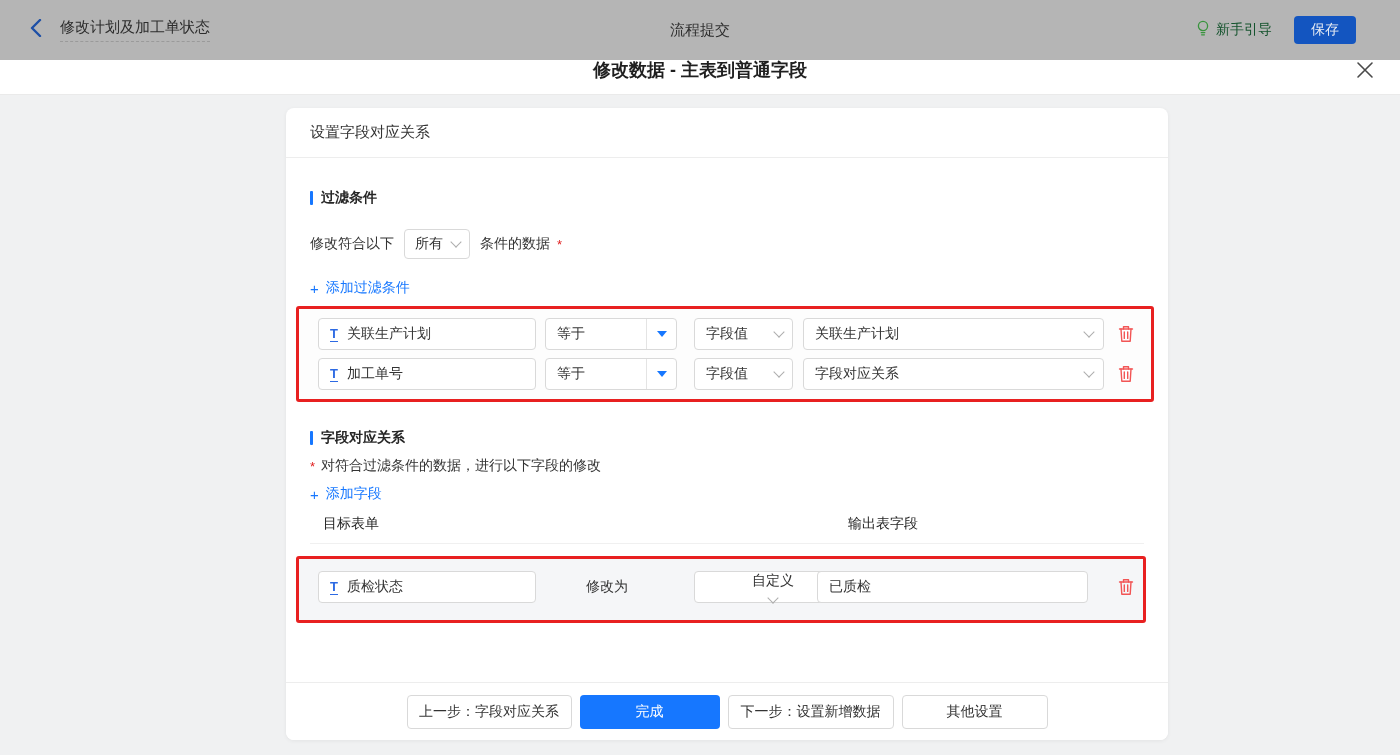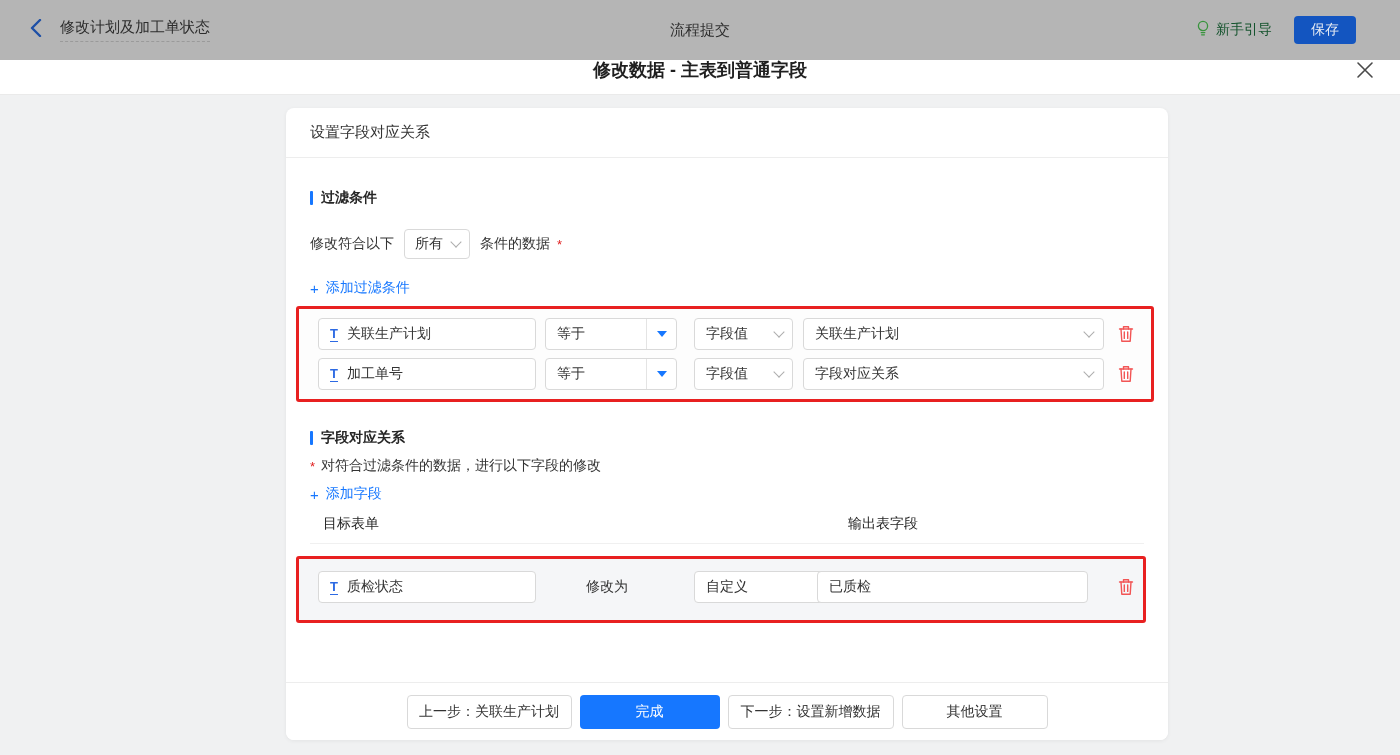--- a/index.html
+++ b/index.html
@@ -55,21 +55,21 @@
   .t-icon { color:#2d6ae3; font-weight:600; font-size:13px; line-height:1; border-bottom:1.5px solid #2d6ae3; padding-bottom:1px; }
 
   .sel { position:absolute; height:32px; border:1px solid #d9d9d9; border-radius:4px; background:#fff; display:flex; align-items:center; font-size:14px; color:#333; cursor:pointer; }
   .op-sel { left:246px; width:132px; }
   .op-sel .lbl { flex:1; padding-left:11px; }
   .op-caret-seg { width:30px; height:100%; border-left:1px solid #e4e4e4; display:flex; align-items:center; justify-content:center; }
   .caret-blue { width:0; height:0; border-left:5px solid transparent; border-right:5px solid transparent; border-top:6px solid #1677ff; }
 
   .vt-sel { left:395px; width:99px; justify-content:space-between; padding:0 9px 0 11px; }
   .val-sel { left:504px; width:301px; justify-content:space-between; padding:0 10px 0 11px; }
-  .mode-sel { left:395px; width:156px; justify-content:space-between; padding:0 9px 0 11px; }
+  .mode-sel { left:395px; width:156px; justify-content:space-between; padding:0 9px 0 11px;flex-direction:column; }
 
   .chev { width:8px; height:8px; border-right:1.5px solid #adadad; border-bottom:1.5px solid #adadad; transform:rotate(45deg); margin-top:-4px; flex:none; }
 
   .action-lbl { position:absolute; left:287px; top:0; height:32px; display:flex; align-items:center; font-size:14px; color:#333; }
 
   .txt-input { position:absolute; left:518px; width:271px; height:32px; border:1px solid #d9d9d9; border-radius:4px; background:#fff; font-size:14px; color:#333; padding:0 11px; outline:none; }
 
   .trash-btn { position:absolute; left:819px; top:7px; width:18px; height:18px; cursor:pointer; }
 
   
@@ -243,19 +243,19 @@
               <path d="M5.5 4V1.8h5V4"></path>
               <path d="M3 4l.8 12.2h8.4L13 4"></path>
               <path d="M6.3 7v6.4M9.7 7v6.4"></path>
             </svg>
         </span>
       </div>
     </div>
   </div>
 
   <div class="panel-footer">
-    <button class="btn btn-prev">上一步：关联生产计划</button>
+    <button class="btn btn-prev">上一步：字段对应关系</button>
     <button class="btn btn-primary">完成</button>
     <button class="btn btn-next">下一步：设置新增数据</button>
     <button class="btn btn-other">其他设置</button>
   </div>
 
 </div>
 
 </body></html>

